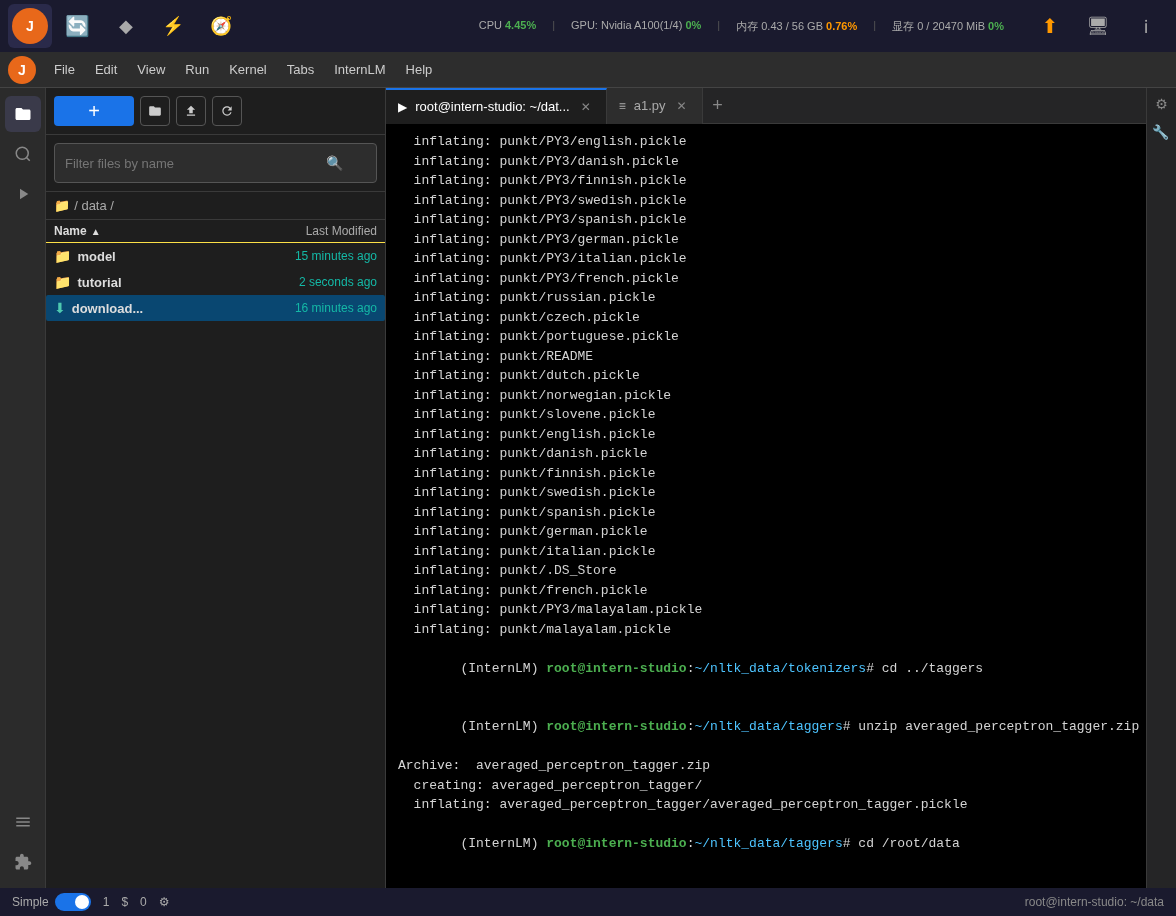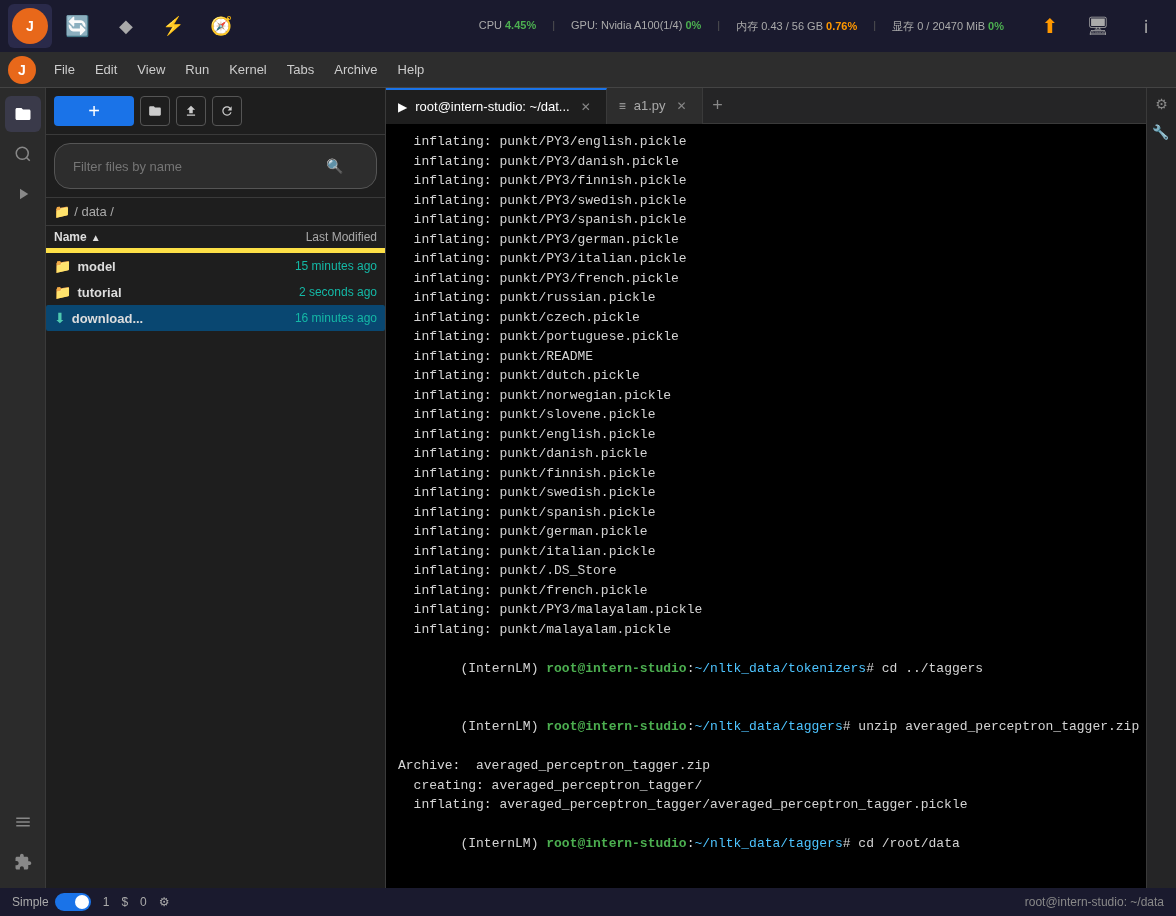--- a/index.html
+++ b/index.html
@@ -130,41 +130,41 @@
       cursor: pointer;
       display: flex; align-items: center; justify-content: center;
       font-size: 14px;
     }
     .search-container {
       padding: 8px;
       border-bottom: 1px solid #3a3a3a;
     }
     .search-box {
       width: 100%;
-      height: 46px;
+      height: 40px;
       background: #2d2d2d;
       border: 1px solid #555;
-      border-radius: 16px;
+      border-radius: 4px;
       color: #aaa;
-      padding: 0 32px 0 18px;
+      padding: 0 32px 0 10px;
       font-size: 13px;
       display: flex; align-items: center; justify-content: space-between;
     }
     .search-icon { color: #888; font-size: 14px; }
     .breadcrumb {
       padding: 6px 8px;
       color: #aaa;
       font-size: 13px;
       display: flex; align-items: center; gap: 4px;
       border-bottom: 1px solid #3a3a3a;
     }
     .file-list-header {
       display: flex;
       padding: 4px 8px;
-      border-bottom: 5px solid #fde047;
+      border-bottom: 1px solid #fde047;
       font-size: 12px;
       color: #aaa;
     }
     .file-list-header .col-name {
       display: flex; align-items: center; gap: 4px;
       flex: 1;
       font-weight: bold;
       color: #ddd;
     }
     .file-list-header .col-modified { color: #aaa; font-size: 12px; }
@@ -333,21 +333,21 @@
 <div class="menu-bar">
   <div class="menu-logo">
     <span style="color:white;font-size:14px;font-weight:bold;">J</span>
   </div>
   <div class="menu-item">File</div>
   <div class="menu-item">Edit</div>
   <div class="menu-item">View</div>
   <div class="menu-item">Run</div>
   <div class="menu-item">Kernel</div>
   <div class="menu-item">Tabs</div>
-  <div class="menu-item">Archive</div>
+  <div class="menu-item">InternLM</div>
   <div class="menu-item">Help</div>
 </div>
 
 <div class="main-content">
 
   <div class="activity-bar">
     <div class="activity-icon" style="color:#fff;background:#3a3a4a;">
       <svg width="18" height="18" viewBox="0 0 24 24" fill="currentColor">
           <path d="M10 4H4c-1.1 0-2 .9-2 2v12c0 1.1.9 2 2 2h16c1.1 0 2-.9 2-2V8c0-1.1-.9-2-2-2h-8l-2-2z"></path>
         </svg>

